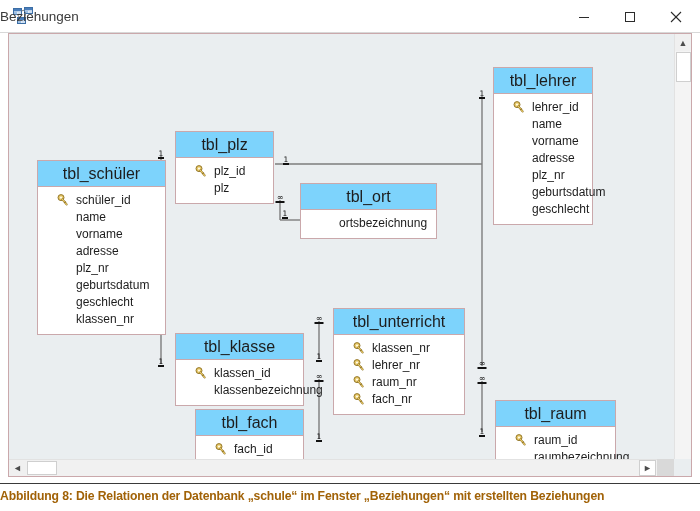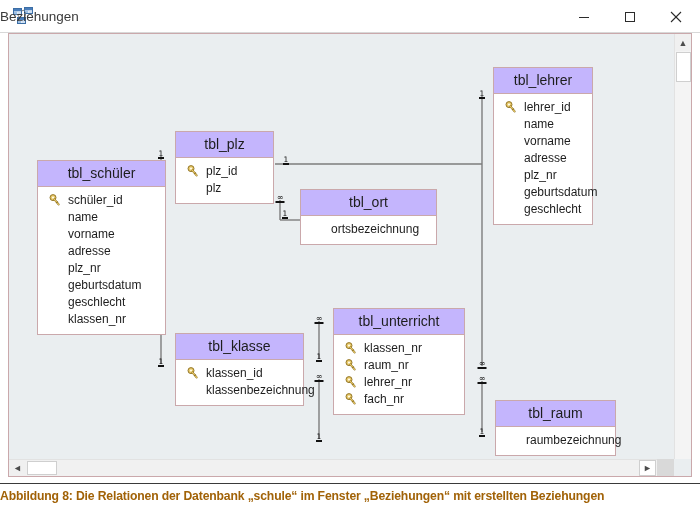--- a/index.html
+++ b/index.html
@@ -33,23 +33,23 @@
   .hs-left{position:absolute;left:0;top:0;width:17px;height:16px;background:#f0f0f0;}
   .hs-thumb{position:absolute;left:18px;top:1px;width:30px;height:14px;background:#ffffff;
             border:1px solid #cfcfcf;box-sizing:border-box;}
   .hs-right{position:absolute;right:18px;top:0;width:17px;height:16px;background:#ffffff;
             border:1px solid #cfcfcf;box-sizing:border-box;}
   .corner{position:absolute;right:0;bottom:0;width:17px;height:17px;background:#d9d9d9;}
   .arw{position:absolute;left:50%;top:50%;transform:translate(-50%,-50%);font-size:9px;color:#4c4c4c;line-height:1;}
 
   
   .tbl{position:absolute;background:#ffffff;border:1px solid #caa8ab;box-sizing:border-box;}
-  .tbl-hd{height:25px;line-height:25px;text-align:center;font-size:14px;color:#1d1d1d;
-          border-bottom:1px solid #caa8ab;background:#c4b5fd;}
-  .tbl-bd{padding:5px 0 6px 0;}
+  .tbl-hd{height:25px;line-height:25px;text-align:center;font-size:16px;color:#1d1d1d;
+          border-bottom:1px solid #caa8ab;background:#7dd3fc;}
+  .tbl-bd{padding:5px 0 6px 8px;}
   .fld{position:relative;height:17px;line-height:17px;font-size:12px;color:#1d1d1d;
        padding-left:30px;white-space:nowrap;}
   .key{position:absolute;left:11px;top:2px;width:13px;height:13px;}
 
   
   .caption{position:absolute;left:0;top:489px;width:700px;font-size:12.2px;
            color:#a16207;font-weight:bold;font-family:"Liberation Sans",sans-serif;
            letter-spacing:-0.15px;}
   .sep{position:absolute;left:0;top:483px;width:700px;height:1px;background:#3a3a3a;}
 </style>
@@ -200,21 +200,21 @@
             <div class="fld"><span class="key"><svg width="13" height="13" viewBox="0 0 13 13">
                   <circle cx="4" cy="3.6" r="3" fill="#e8c96a" stroke="#8a6d1d" stroke-width="0.9"></circle>
                   <circle cx="4" cy="3.6" r="1.1" fill="#fffbe8"></circle>
                   <path d="M5.4 5.4 L9.6 10.4" stroke="#8a6d1d" stroke-width="2" fill="none" stroke-linecap="round"></path>
                   <path d="M5.4 5.4 L9.6 10.4" stroke="#e8c96a" stroke-width="1.1" fill="none" stroke-linecap="round"></path>
                   <path d="M7.3 8.9 L8.9 7.6" stroke="#8a6d1d" stroke-width="1.1" fill="none"></path>
                 </svg></span><span>plz_id</span></div>
             <div class="fld"><span>plz</span></div>
           </div>
         </div>
-        <div class="tbl" style="left: 291px; top: 155px; width: 137px;">
+        <div class="tbl" style="left: 291px; top: 149px; width: 137px;">
           <div class="tbl-hd">tbl_ort</div>
           <div class="tbl-bd">
             <div class="fld"><span>ortsbezeichnung</span></div>
           </div>
         </div>
         <div class="tbl" style="left: 484px; top: 33px; width: 100px;">
           <div class="tbl-hd">tbl_lehrer</div>
           <div class="tbl-bd">
             <div class="fld"><span class="key"><svg width="13" height="13" viewBox="0 0 13 13">
                   <circle cx="4" cy="3.6" r="3" fill="#e8c96a" stroke="#8a6d1d" stroke-width="0.9"></circle>
@@ -237,56 +237,76 @@
             <div class="fld"><span class="key"><svg width="13" height="13" viewBox="0 0 13 13">
                   <circle cx="4" cy="3.6" r="3" fill="#e8c96a" stroke="#8a6d1d" stroke-width="0.9"></circle>
                   <circle cx="4" cy="3.6" r="1.1" fill="#fffbe8"></circle>
                   <path d="M5.4 5.4 L9.6 10.4" stroke="#8a6d1d" stroke-width="2" fill="none" stroke-linecap="round"></path>
                   <path d="M5.4 5.4 L9.6 10.4" stroke="#e8c96a" stroke-width="1.1" fill="none" stroke-linecap="round"></path>
                   <path d="M7.3 8.9 L8.9 7.6" stroke="#8a6d1d" stroke-width="1.1" fill="none"></path>
                 </svg></span><span>klassen_id</span></div>
             <div class="fld"><span>klassenbezeichnung</span></div>
           </div>
         </div>
+        <div class="tbl" style="left: 186px; top: 375px; width: 109px;">
+          <div class="tbl-hd">tbl_fach</div>
+          <div class="tbl-bd">
+            <div class="fld"><span class="key"><svg width="13" height="13" viewBox="0 0 13 13">
+                  <circle cx="4" cy="3.6" r="3" fill="#e8c96a" stroke="#8a6d1d" stroke-width="0.9"></circle>
+                  <circle cx="4" cy="3.6" r="1.1" fill="#fffbe8"></circle>
+                  <path d="M5.4 5.4 L9.6 10.4" stroke="#8a6d1d" stroke-width="2" fill="none" stroke-linecap="round"></path>
+                  <path d="M5.4 5.4 L9.6 10.4" stroke="#e8c96a" stroke-width="1.1" fill="none" stroke-linecap="round"></path>
+                  <path d="M7.3 8.9 L8.9 7.6" stroke="#8a6d1d" stroke-width="1.1" fill="none"></path>
+                </svg></span><span>fach_id</span></div>
+            <div class="fld"></div>
+          </div>
+        </div>
         <div class="tbl" style="left: 324px; top: 267px; width: 132px; margin-top: 7px;">
           <div class="tbl-hd">tbl_unterricht</div>
           <div class="tbl-bd">
             <div class="fld"><span class="key"><svg width="13" height="13" viewBox="0 0 13 13">
                   <circle cx="4" cy="3.6" r="3" fill="#e8c96a" stroke="#8a6d1d" stroke-width="0.9"></circle>
                   <circle cx="4" cy="3.6" r="1.1" fill="#fffbe8"></circle>
                   <path d="M5.4 5.4 L9.6 10.4" stroke="#8a6d1d" stroke-width="2" fill="none" stroke-linecap="round"></path>
                   <path d="M5.4 5.4 L9.6 10.4" stroke="#e8c96a" stroke-width="1.1" fill="none" stroke-linecap="round"></path>
                   <path d="M7.3 8.9 L8.9 7.6" stroke="#8a6d1d" stroke-width="1.1" fill="none"></path>
                 </svg></span><span>klassen_nr</span></div>
             <div class="fld"><span class="key"><svg width="13" height="13" viewBox="0 0 13 13">
                   <circle cx="4" cy="3.6" r="3" fill="#e8c96a" stroke="#8a6d1d" stroke-width="0.9"></circle>
                   <circle cx="4" cy="3.6" r="1.1" fill="#fffbe8"></circle>
                   <path d="M5.4 5.4 L9.6 10.4" stroke="#8a6d1d" stroke-width="2" fill="none" stroke-linecap="round"></path>
                   <path d="M5.4 5.4 L9.6 10.4" stroke="#e8c96a" stroke-width="1.1" fill="none" stroke-linecap="round"></path>
                   <path d="M7.3 8.9 L8.9 7.6" stroke="#8a6d1d" stroke-width="1.1" fill="none"></path>
+                </svg></span><span>lehrer_nr</span></div>
+            <div class="fld"><span class="key"><svg width="13" height="13" viewBox="0 0 13 13">
+                  <circle cx="4" cy="3.6" r="3" fill="#e8c96a" stroke="#8a6d1d" stroke-width="0.9"></circle>
+                  <circle cx="4" cy="3.6" r="1.1" fill="#fffbe8"></circle>
+                  <path d="M5.4 5.4 L9.6 10.4" stroke="#8a6d1d" stroke-width="2" fill="none" stroke-linecap="round"></path>
+                  <path d="M5.4 5.4 L9.6 10.4" stroke="#e8c96a" stroke-width="1.1" fill="none" stroke-linecap="round"></path>
+                  <path d="M7.3 8.9 L8.9 7.6" stroke="#8a6d1d" stroke-width="1.1" fill="none"></path>
                 </svg></span><span>raum_nr</span></div>
-            <div class="fld"><span class="key"><svg width="13" height="13" viewBox="0 0 13 13">
-                  <circle cx="4" cy="3.6" r="3" fill="#e8c96a" stroke="#8a6d1d" stroke-width="0.9"></circle>
-                  <circle cx="4" cy="3.6" r="1.1" fill="#fffbe8"></circle>
-                  <path d="M5.4 5.4 L9.6 10.4" stroke="#8a6d1d" stroke-width="2" fill="none" stroke-linecap="round"></path>
-                  <path d="M5.4 5.4 L9.6 10.4" stroke="#e8c96a" stroke-width="1.1" fill="none" stroke-linecap="round"></path>
-                  <path d="M7.3 8.9 L8.9 7.6" stroke="#8a6d1d" stroke-width="1.1" fill="none"></path>
-                </svg></span><span>lehrer_nr</span></div>
             <div class="fld"><span class="key"><svg width="13" height="13" viewBox="0 0 13 13">
                   <circle cx="4" cy="3.6" r="3" fill="#e8c96a" stroke="#8a6d1d" stroke-width="0.9"></circle>
                   <circle cx="4" cy="3.6" r="1.1" fill="#fffbe8"></circle>
                   <path d="M5.4 5.4 L9.6 10.4" stroke="#8a6d1d" stroke-width="2" fill="none" stroke-linecap="round"></path>
                   <path d="M5.4 5.4 L9.6 10.4" stroke="#e8c96a" stroke-width="1.1" fill="none" stroke-linecap="round"></path>
                   <path d="M7.3 8.9 L8.9 7.6" stroke="#8a6d1d" stroke-width="1.1" fill="none"></path>
                 </svg></span><span>fach_nr</span></div>
           </div>
         </div>
         <div class="tbl" style="left: 486px; top: 366px; width: 121px;">
           <div class="tbl-hd">tbl_raum</div>
           <div class="tbl-bd">
+            <div class="fld"><span class="key"><svg width="13" height="13" viewBox="0 0 13 13">
+                  <circle cx="4" cy="3.6" r="3" fill="#e8c96a" stroke="#8a6d1d" stroke-width="0.9"></circle>
+                  <circle cx="4" cy="3.6" r="1.1" fill="#fffbe8"></circle>
+                  <path d="M5.4 5.4 L9.6 10.4" stroke="#8a6d1d" stroke-width="2" fill="none" stroke-linecap="round"></path>
+                  <path d="M5.4 5.4 L9.6 10.4" stroke="#e8c96a" stroke-width="1.1" fill="none" stroke-linecap="round"></path>
+                  <path d="M7.3 8.9 L8.9 7.6" stroke="#8a6d1d" stroke-width="1.1" fill="none"></path>
+                </svg></span><span>raum_id</span></div>
             <div class="fld"><span>raumbezeichnung</span></div>
           </div>
         </div>
       </div>
 
     <div class="vscroll">
       <div class="vs-up">
         <span class="arw">▲</span>
       </div>
       <div class="vs-thumb"></div>

